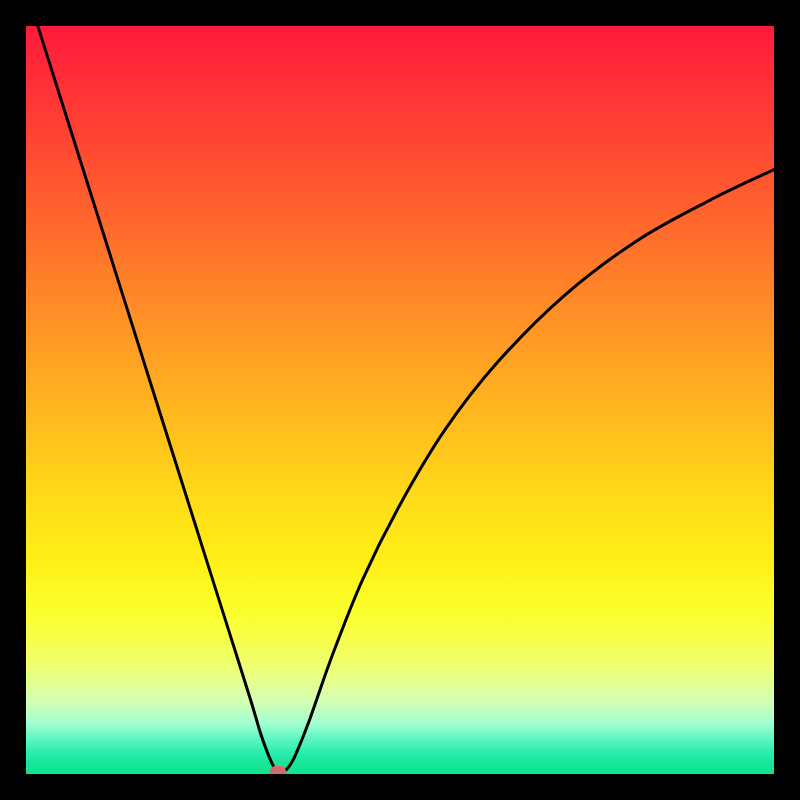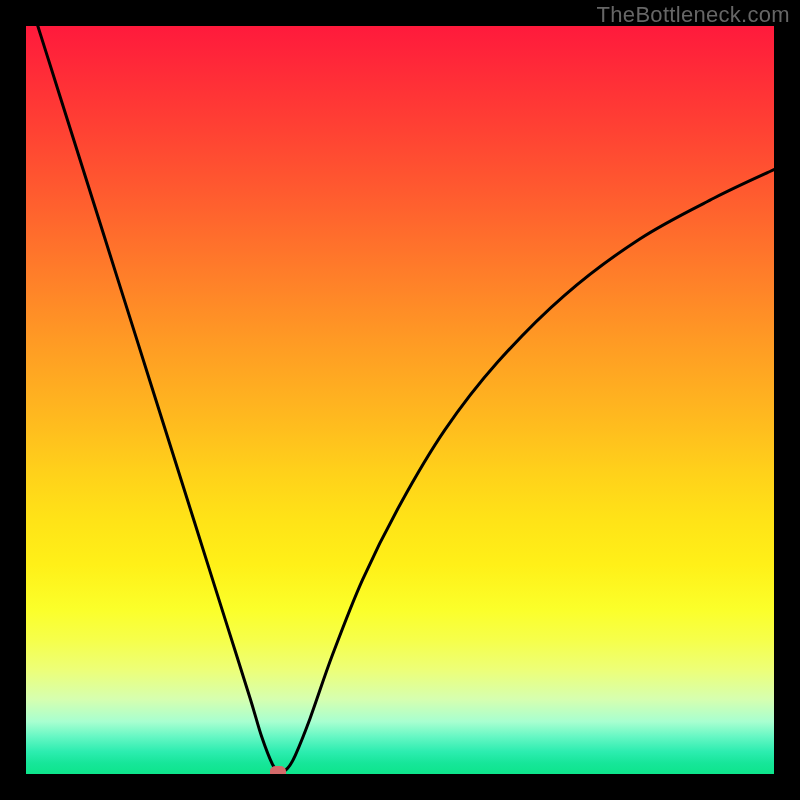--- a/index.html
+++ b/index.html
@@ -66,21 +66,20 @@
     height: 12px;
     background: #d46a6a;
     border-radius: 6px / 5px;
     transform: translate(-50%, -50%);
   }
 </style>
 </head>
 <body>
 
 <div class="frame">
-  <div class="watermark">TheBottleneck.com</div>
   <div class="plot-area">
     <div class="gradient"></div>
     <svg class="curve" viewBox="0 0 748 748" preserveAspectRatio="none">
       <path id="curve-path" fill="none" stroke="#000" stroke-width="3" stroke-linejoin="round" stroke-linecap="round" d="M 0.00 -37.40 C 3.74 -25.56, 14.96 9.97, 22.44 33.66 C 29.92 57.35, 37.40 81.03, 44.88 104.72 C 52.36 128.41, 59.84 152.09, 67.32 175.78 C 74.80 199.47, 82.28 223.15, 89.76 246.84 C 97.24 270.53, 104.72 294.21, 112.20 317.90 C 119.68 341.59, 127.16 365.27, 134.64 388.96 C 142.12 412.65, 149.60 436.33, 157.08 460.02 C 164.56 483.71, 172.04 507.39, 179.52 531.08 C 187.00 554.77, 194.48 578.45, 201.96 602.14 C 209.44 625.83, 218.79 655.12, 224.40 673.20 C 230.01 691.28, 231.88 699.63, 235.62 710.60 C 239.36 721.57, 243.72 733.16, 246.84 739.02 C 249.96 744.88, 251.83 745.26, 254.32 745.76 C 256.81 746.25, 259.31 744.76, 261.80 742.02 C 264.29 739.27, 265.54 737.65, 269.28 729.30 C 273.02 720.95, 278.01 708.73, 284.24 691.90 C 290.47 675.07, 297.95 651.38, 306.68 628.32 C 315.41 605.26, 325.38 578.45, 336.60 553.52 C 347.82 528.59, 360.29 503.65, 374.00 478.72 C 387.71 453.79, 402.67 427.61, 418.88 403.92 C 435.09 380.23, 451.29 359.04, 471.24 336.60 C 491.19 314.16, 514.87 289.85, 538.56 269.28 C 562.25 248.71, 588.43 229.39, 613.36 213.18 C 638.29 196.97, 665.72 183.63, 688.16 172.04 C 710.60 160.45, 738.03 148.35, 748.00 143.62"></path>
     </svg>
     <div id="marker" class="marker" style="left: 252.076px; top: 745.756px;"></div>
   </div>
 </div>
 
 </body></html>

